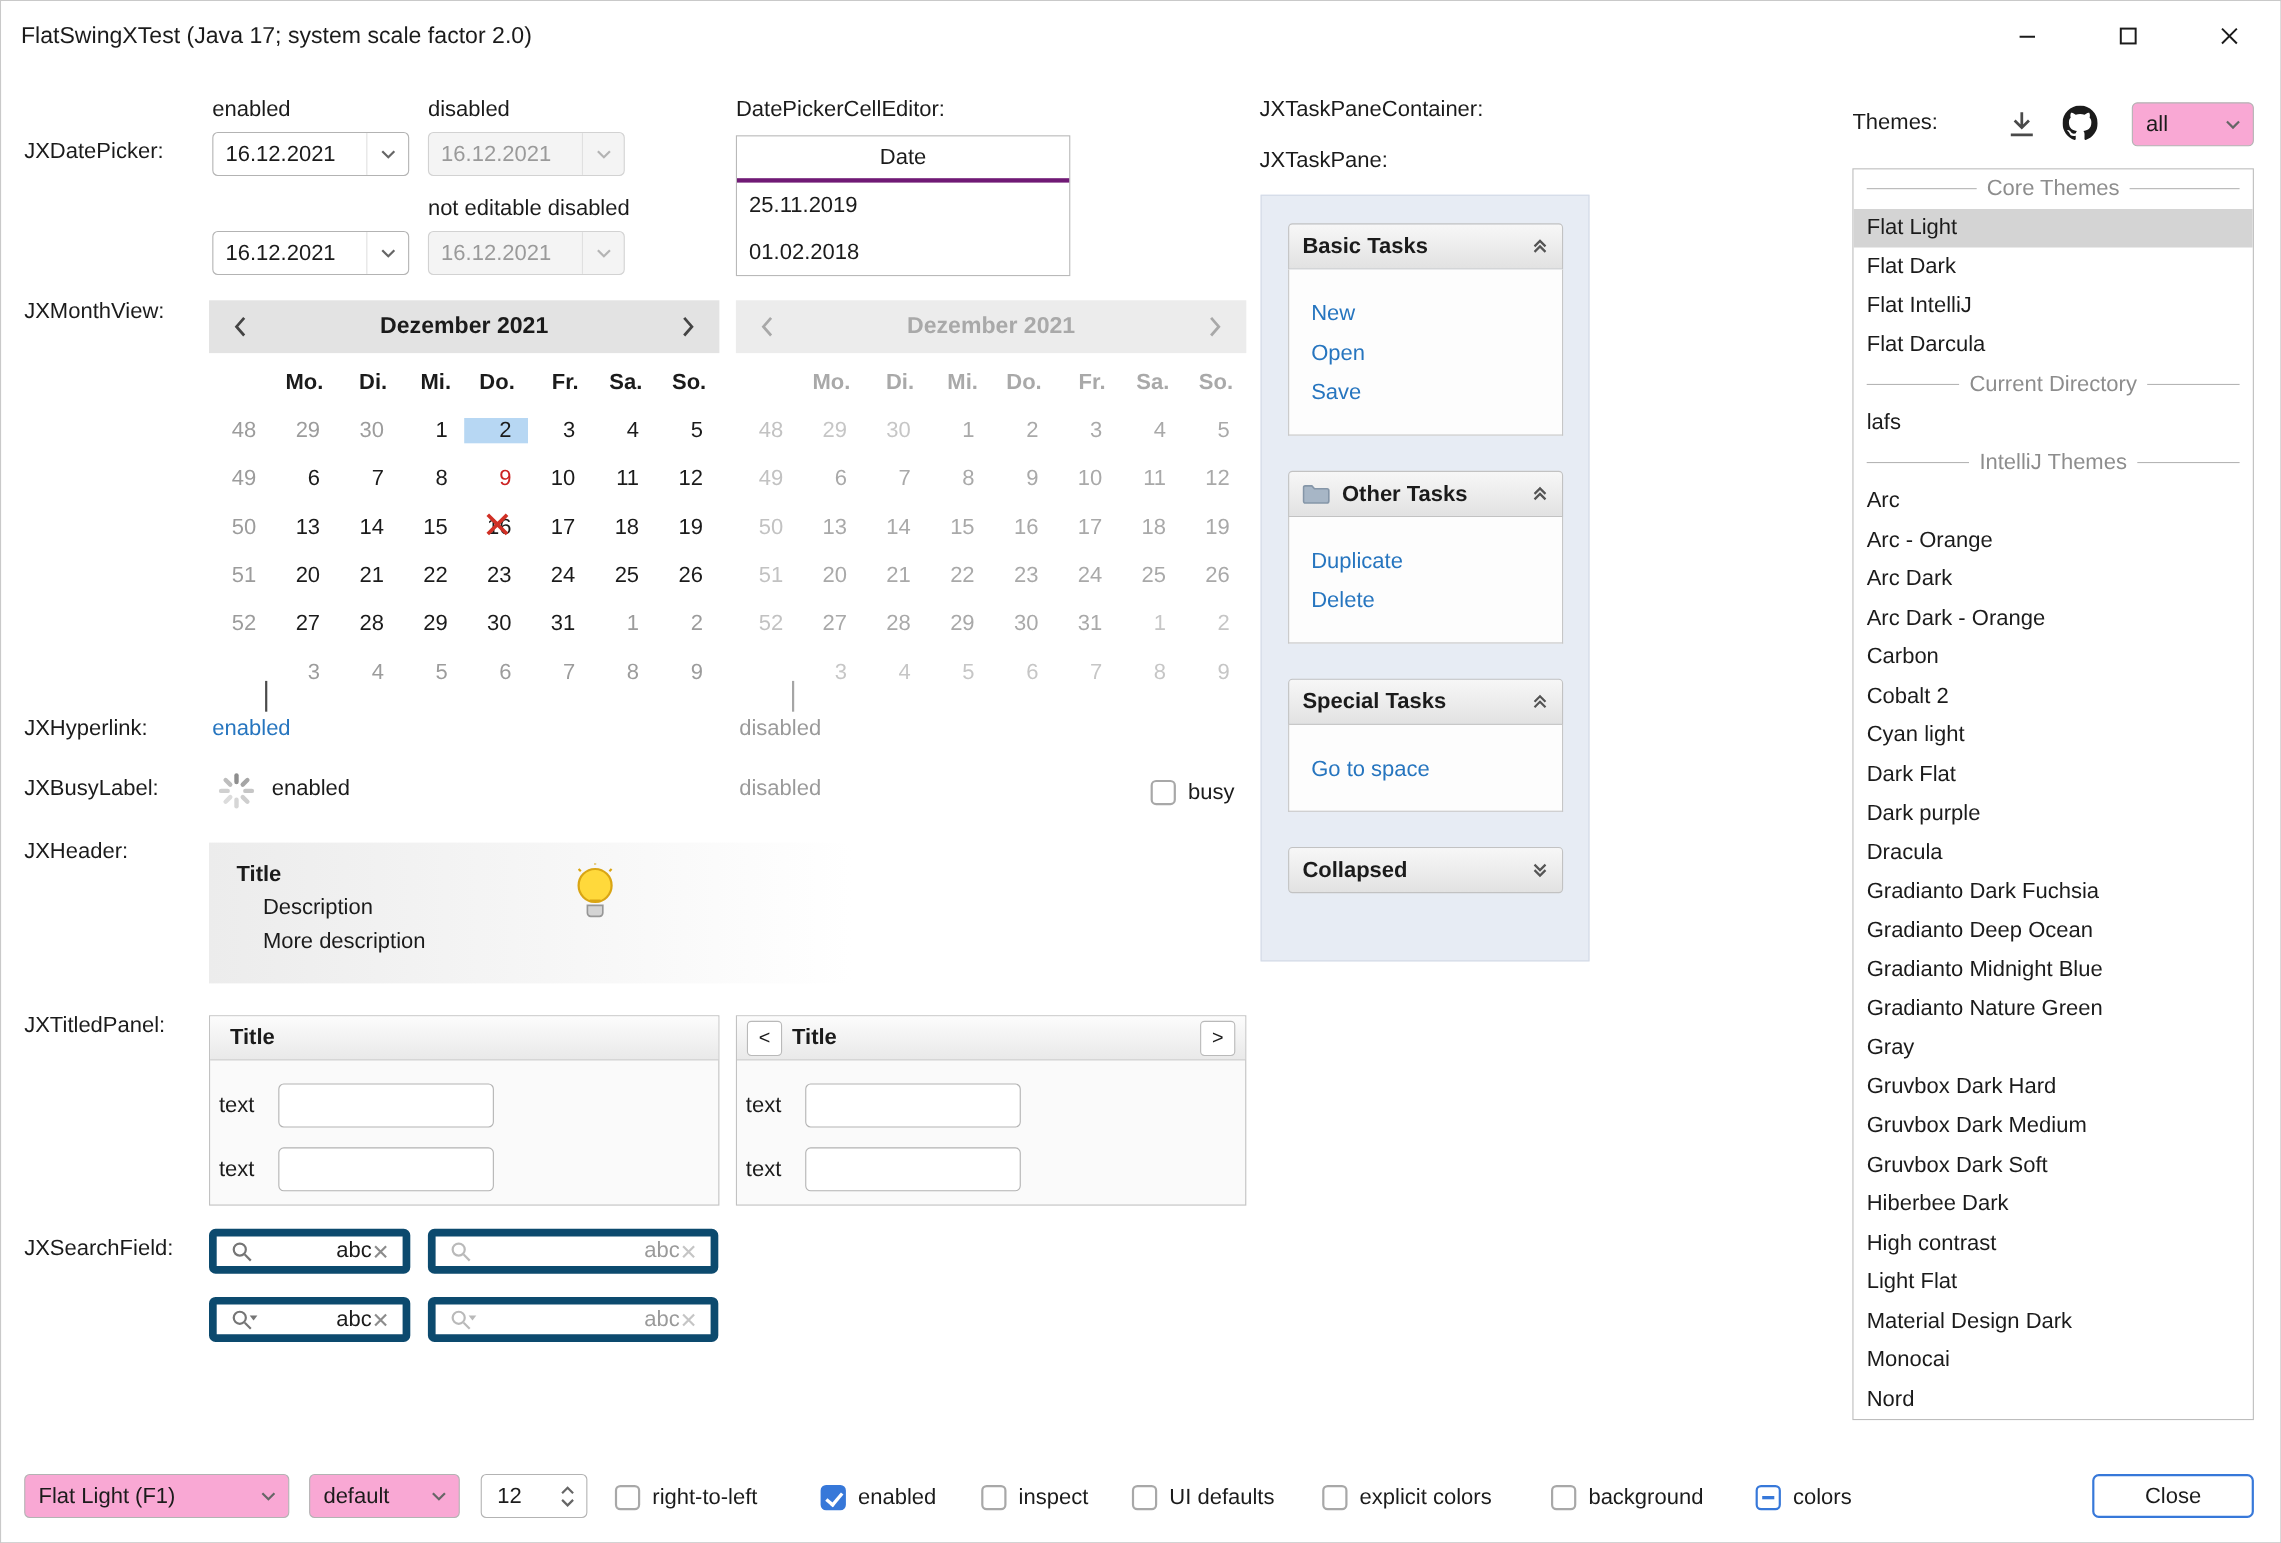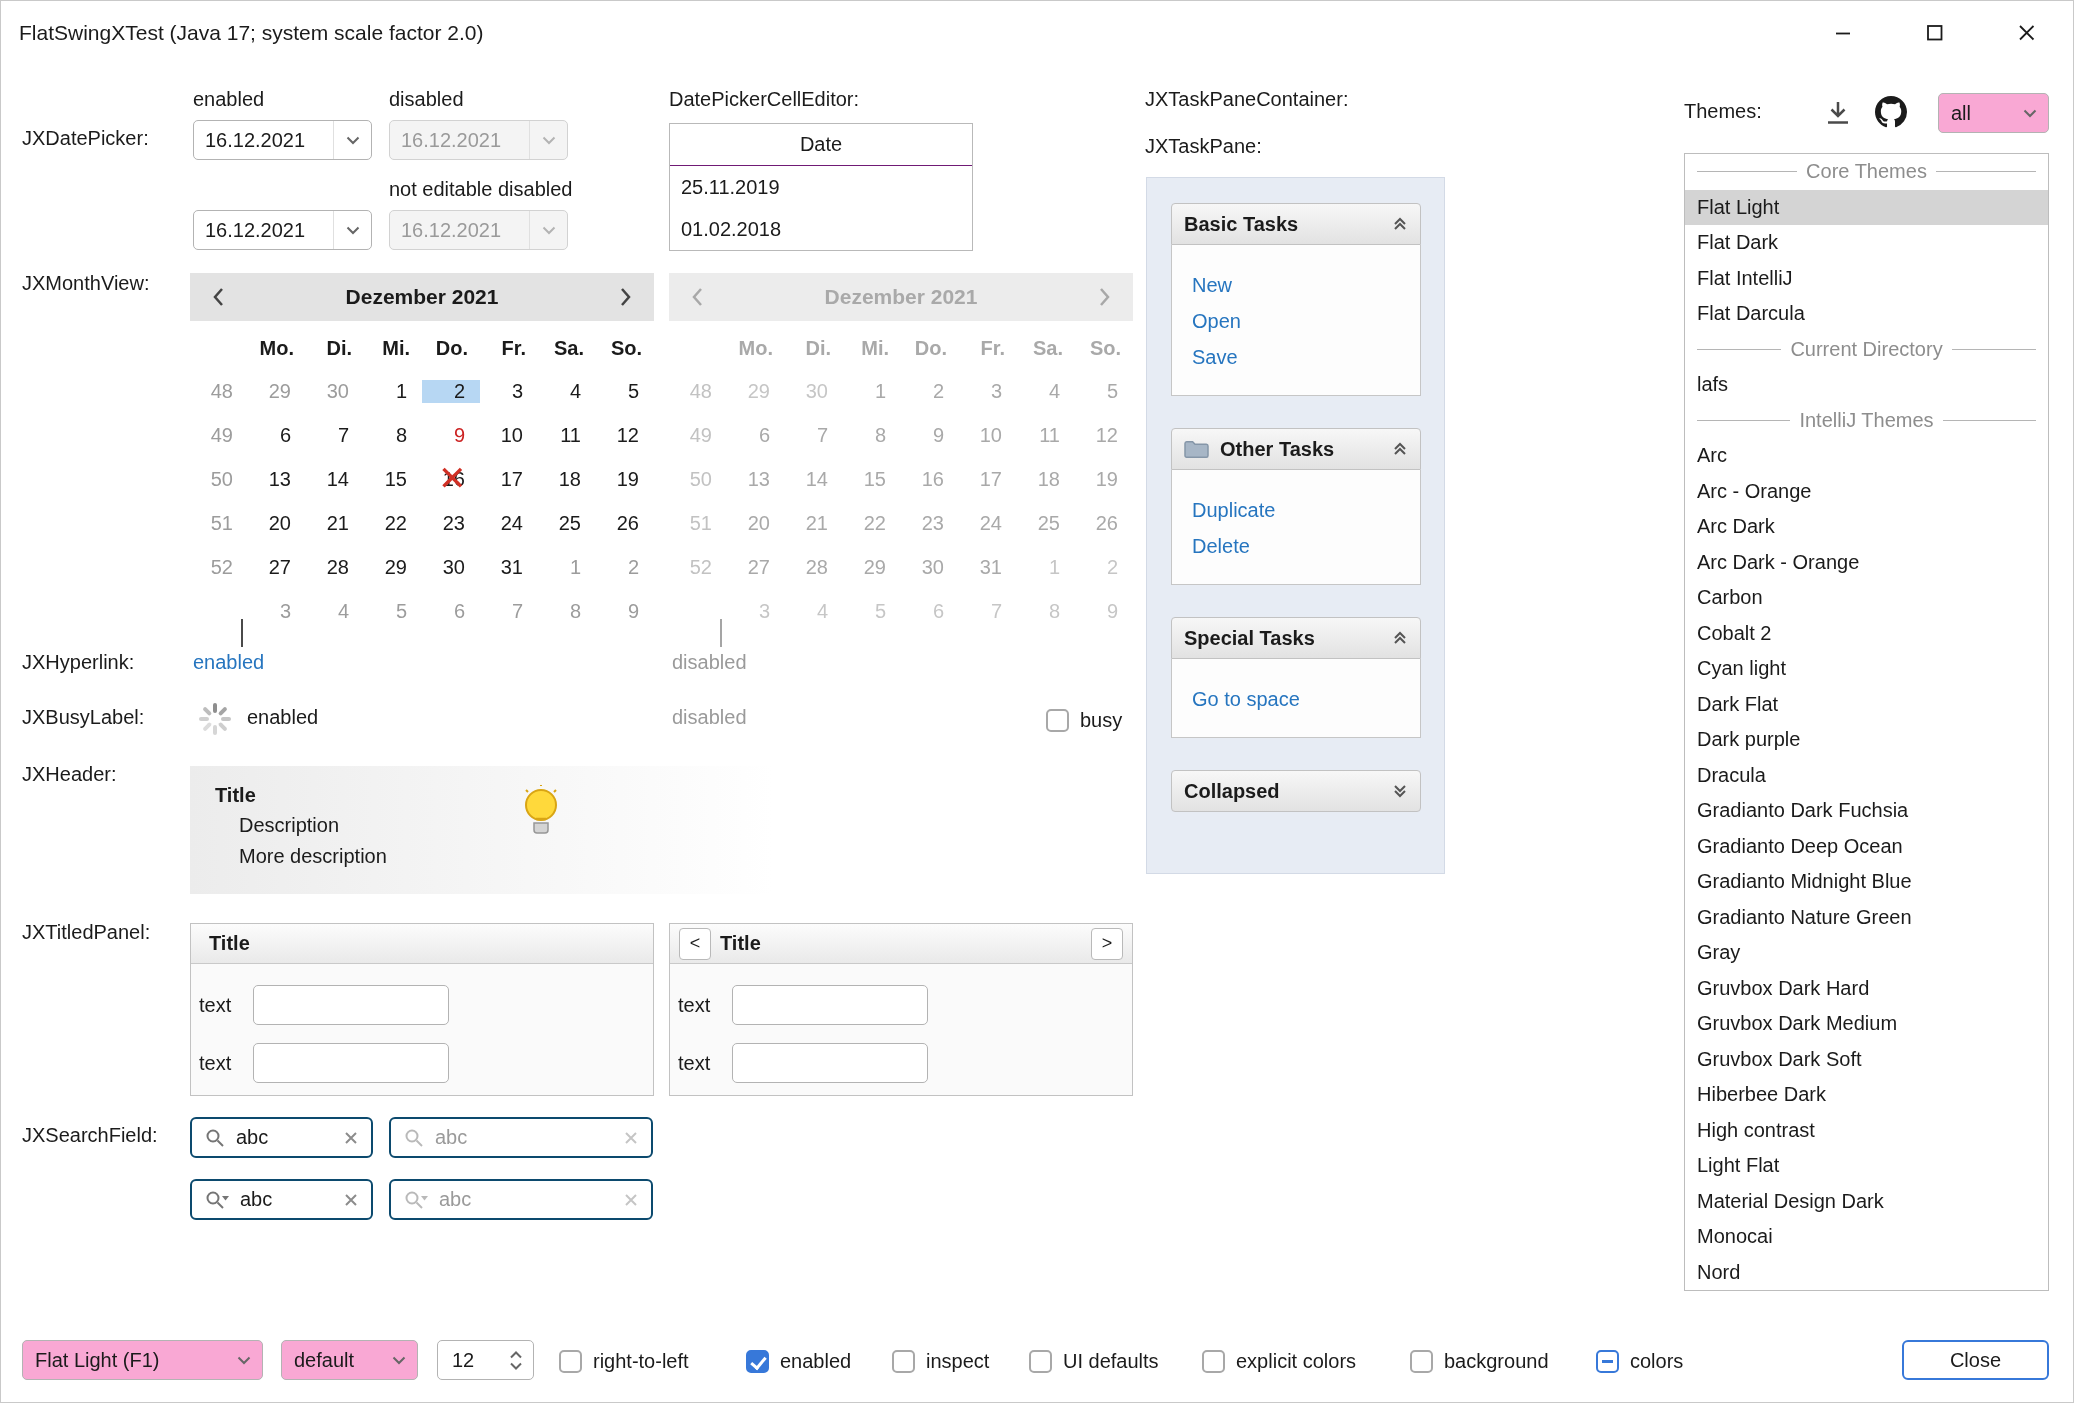--- a/index.html
+++ b/index.html
@@ -20,21 +20,21 @@
 
   
   .datepicker{position:absolute;width:179px;height:40px;border:1px solid #b3b3b3;border-radius:5px;background:#fff;display:flex;align-items:center;overflow:hidden;}
   .dp-value{flex:1;padding-left:11px;white-space:nowrap;}
   .dp-arrow{width:38px;align-self:stretch;display:flex;align-items:center;justify-content:center;border-left:1px solid #e0e0e0;}
   .datepicker.disabled{background:#f4f4f4;border-color:#d2d2d2;color:#9a9a9a;}
   .datepicker.disabled svg{opacity:.45;}
 
   
   .celltable{position:absolute;width:304px;border:1px solid #b9b9b9;background:#fff;}
-  .ct-header{height:42px;display:flex;align-items:center;justify-content:center;border-bottom:1px solid #701a75;}
+  .ct-header{height:42px;display:flex;align-items:center;justify-content:center;border-bottom:4px solid #701a75;}
   .ct-row{height:42px;display:flex;align-items:center;padding-left:11px;}
 
   
   .calendar{position:absolute;width:464px;background:#fff;}
   .cal-header{height:48px;background:#e3e3e3;display:flex;align-items:center;}
   .cal-title{flex:1;text-align:center;font-weight:bold;font-size:21px;}
   .cal-nav{width:56px;display:flex;justify-content:center;cursor:pointer;}
   .cal-grid{padding-top:6px;}
   .cal-row{display:flex;height:44px;align-items:center;}
   .cal-dayheader{height:42px;}
@@ -77,21 +77,21 @@
   .tpn-header{height:40px;background:linear-gradient(#fcfcfc,#e9e9e9);border-bottom:1px solid #c9c9c9;display:flex;align-items:center;padding:0 9px;}
   .tpn-title{font-weight:bold;padding-left:9px;flex:1;}
   .tpn-btn{width:32px;height:32px;background:#fff;border:1px solid #b9b9b9;border-radius:4px;display:flex;align-items:center;justify-content:center;font-size:18px;cursor:pointer;}
   .tpn-row{display:flex;align-items:center;margin-left:8px;}
   .tpn-row .lbl{width:54px;}
   .tpn-input{width:196px;height:40px;border:1px solid #b3b3b3;border-radius:5px;background:#fff;}
   .tpn-row.r1{margin-top:21px;}
   .tpn-row.r2{margin-top:18px;}
 
   
-  .searchfield{position:absolute;height:41px;border:2px solid #0c4a6e;border-radius:6px;background:#fff;display:flex;align-items:center;padding:0 12px;}
+  .searchfield{position:absolute;height:41px;border:7px solid #0c4a6e;border-radius:6px;background:#fff;display:flex;align-items:center;padding:0 12px;text-align:right;}
   .sf-icon{display:flex;margin-right:10px;}
   .sf-value{flex:1;}
   .searchfield.disabled .sf-value{color:#9a9a9a;}
   .searchfield.disabled svg{opacity:.5;}
 
   
   .themes-list{position:absolute;width:365px;height:1138px;border:1px solid #bdbdbd;background:#fff;overflow:hidden;}
   .theme-item{height:35.5px;display:flex;align-items:center;padding-left:12px;cursor:pointer;}
   .theme-item.selected{background:#d4d4d4;}
   .theme-sep{height:35.5px;display:flex;align-items:center;color:#8d8d8d;padding:0 3px;}

